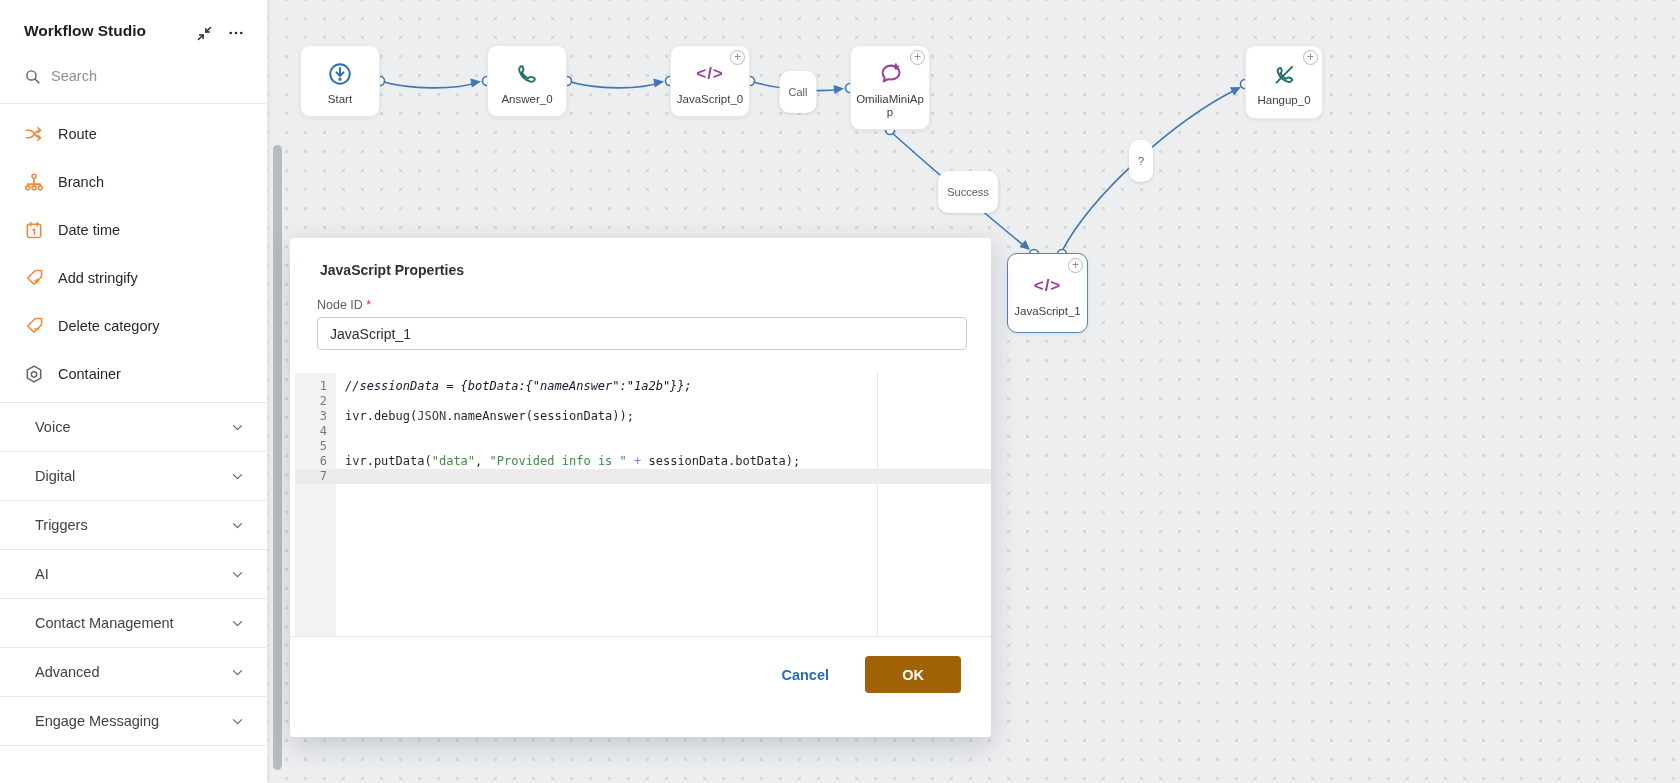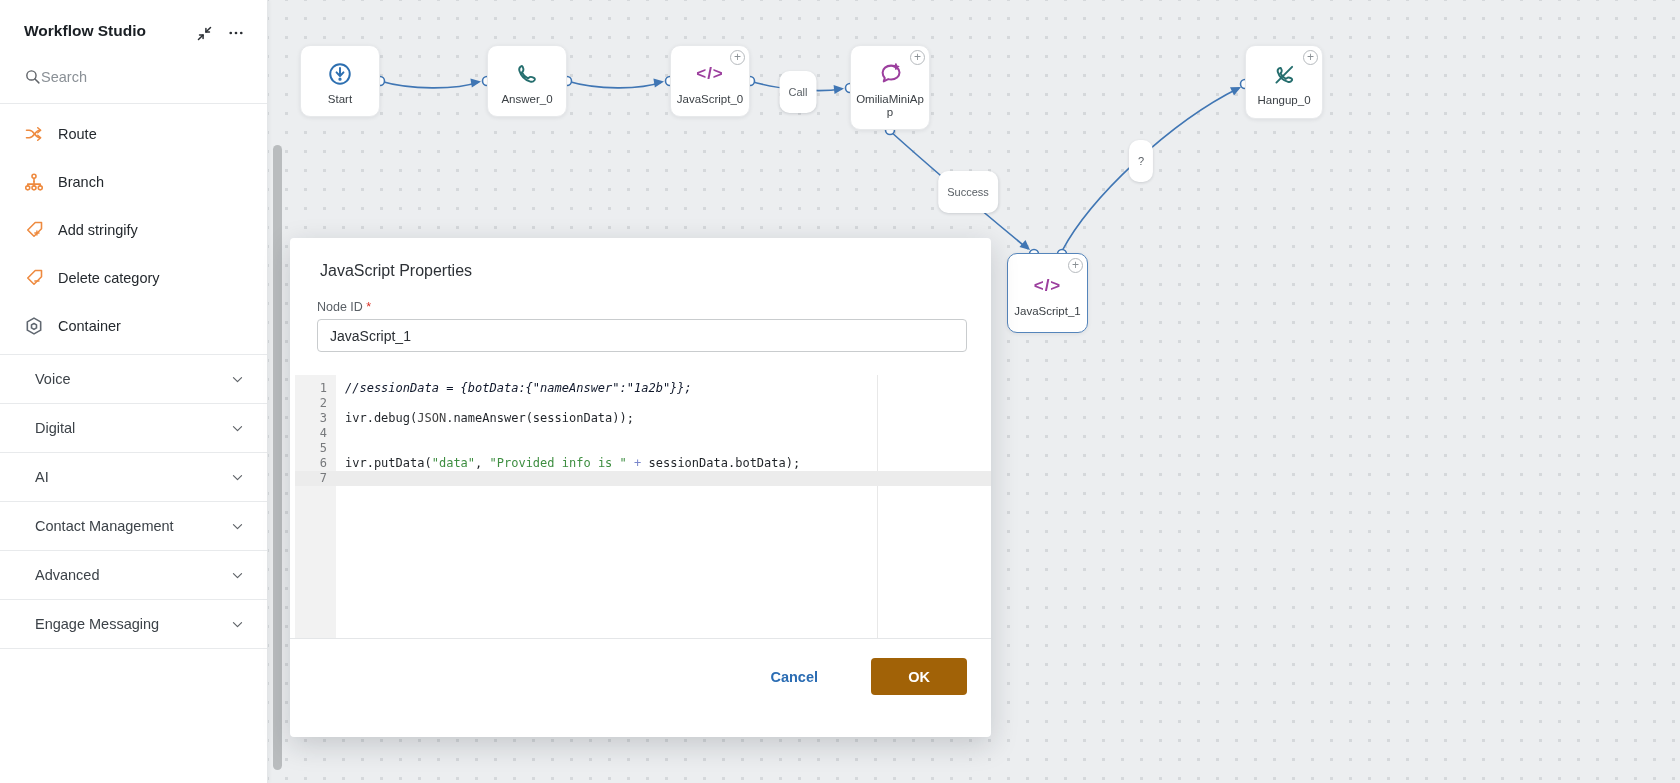--- a/index.html
+++ b/index.html
@@ -35,58 +35,58 @@
   }
 
   
   .sidebar {
     position:absolute; left:0; top:0; width:268px; height:783px; background:#fff;
     border-right:1px solid #e4e6e8; box-shadow:1px 0 4px rgba(20,30,40,.05); z-index:5;
   }
   .sb-header { display:flex; align-items:flex-start; padding:22px 20px 14px 24px; }
   .sb-title { font-size:15.5px; font-weight:700; color:#1a1f24; flex:1; }
   .sb-hicon { width:22px; height:22px; display:flex; align-items:center; justify-content:center; color:#2a2e33; margin-left:10px; cursor:pointer; }
-  .sb-search { display:flex; align-items:center; padding:10px 24px 18px 24px; border-bottom:1px solid #e8eaec; }
+  .sb-search { display:flex; align-items:flex-start; gap:10px; padding:10px 24px 18px 24px; border-bottom:1px solid #e8eaec; }
   .sb-search input { border:none; outline:none; font-size:14.5px; color:#2a2e33; width:170px; background:transparent; }
   .sb-search input::placeholder { color:#8a9096; }
   .sb-items { padding-top:6px; }
   .sb-item { display:flex; align-items:center; gap:14px; height:48px; padding:0 24px; cursor:pointer; }
   .sb-item-label { font-size:14.5px; color:#24292e; font-weight:500; }
   .sb-sections { border-top:1px solid #e8eaec; margin-top:4px; }
   .sb-section { display:flex; align-items:center; height:49px; padding:0 22px 0 24px; border-bottom:1px solid #e8eaec; cursor:pointer; }
   .sb-section-label { flex:1; font-size:14.5px; color:#3c4248;margin-left:11px; }
   .sb-scroll { position:absolute; left:273px; top:145px; width:9px; height:625px; background:#b9bcbe; border-radius:5px; z-index:6; }
 
   
   .modal {
     position:absolute; left:290px; top:238px; width:701px; height:499px; background:#fff;
     border-radius:4px; box-shadow:0 8px 28px rgba(20,30,40,.18); z-index:10;
   }
-  .modal-title { font-size:16px; font-weight:400; color:#2d3136; padding:24px 38px 0 30px; }
+  .modal-title { font-size:14px; font-weight:700; color:#2d3136; padding:24px 38px 0 30px; }
   .field-label { font-size:12.5px; color:#5a6066; padding:20px 30px 5px 27px; }
   .req { color:#d93025; }
   .field-input { margin:0 24px 0 27px; }
   .field-input input {
     width:650px; height:33px; border:1px solid #c9ccce; border-radius:4px; padding:0 12px;
     font-size:14px; color:#2a2e33; outline:none;
   }
   .editor { position:relative; margin-top:23px; height:264px; border-bottom:1px solid #e4e6e8;
     font-family:"DejaVu Sans Mono", monospace; font-size:12px; overflow:hidden; background:#fff; }
   .ed-gutter { position:absolute; left:5px; top:0; bottom:0; width:41px; background:#f2f2f2; }
   .ed-ruler { position:absolute; left:587px; top:0; bottom:0; width:1px; background:#e8e8e8; }
   .ed-lines { position:absolute; left:5px; right:0; top:6px; }
   .ed-line { display:flex; height:15px; line-height:15px; position:relative; }
   .ed-line.active { background:#ececec; }
   .ed-num { width:41px; text-align:right; padding-right:9px; color:#77797c; flex:none; }
   .ed-code { padding-left:9px; white-space:pre; color:#1f2328; }
   .cm-comment { color:#0f172a; font-style:italic; }
   .cm-string { color:#3e8e41; }
   .cm-builtin { color:#404040; }
   .cm-op { color:#7986cb; }
-  .modal-footer { display:flex; align-items:center; justify-content:flex-end; gap:53px; padding:19px 24px 0 0; }
+  .modal-footer { display:flex; align-items:center; justify-content:flex-end; gap:36px; padding:19px 30px 0 0; }
   .btn-cancel { background:none; border:none; color:#2a6cb3; font-size:14.5px; font-weight:700; cursor:pointer; font-family:inherit; }
   .btn-ok { width:96px; height:37px; background:#a16207; border:none; border-radius:4px; color:#fff; font-size:14.5px; font-weight:700; cursor:pointer; font-family:inherit; }
 
   .icon-orange { color:#ee8a3f; }
   .icon-gray { color:#606770; }
   svg { display:block; }
 </style>
 </head>
 <body>
 
@@ -231,20 +231,30 @@
             <path d="M12 7.4 v4.1"></path>
             <path d="M4.5 16.6 v-2.1 h15 v2.1"></path>
             <path d="M12 16.6 v-5.1"></path>
           </svg>
         </span>
         <span class="sb-item-label">Branch</span>
       </div>
       <div class="sb-item">
         <span class="icon-orange">
           <svg width="20" height="20" viewBox="0 0 24 24" fill="none" stroke="currentColor" stroke-width="1.9" stroke-linecap="round" stroke-linejoin="round">
+            <rect x="4" y="5" width="16" height="16" rx="2"></rect>
+            <path d="M8 3v4 M16 3v4"></path>
+            <path d="M10.8 12.2 L12.5 11 v6"></path>
+          </svg>
+        </span>
+        <span class="sb-item-label">Date time</span>
+      </div>
+      <div class="sb-item">
+        <span class="icon-orange">
+          <svg width="20" height="20" viewBox="0 0 24 24" fill="none" stroke="currentColor" stroke-width="1.9" stroke-linecap="round" stroke-linejoin="round">
             <path d="M21 3 h-7.5 L4.5 12 L12 19.5 L21 10.5 Z"></path>
             <path d="M13 15.5 h5 M15.5 13 v5" stroke-width="1.7"></path>
           </svg>
         </span>
         <span class="sb-item-label">Add stringify</span>
       </div>
       <div class="sb-item">
         <span class="icon-orange">
           <svg width="20" height="20" viewBox="0 0 24 24" fill="none" stroke="currentColor" stroke-width="1.9" stroke-linecap="round" stroke-linejoin="round">
             <path d="M21 3 h-7.5 L4.5 12 L12 19.5 L21 10.5 Z"></path>
@@ -267,20 +277,28 @@
       <div class="sb-section">
         <span class="sb-section-label">Voice</span>
         <span style="color:#5f6368">
           <svg width="15" height="15" viewBox="0 0 24 24" fill="none" stroke="currentColor" stroke-width="1.9" stroke-linecap="round" stroke-linejoin="round">
             <path d="M5.5 9 L12 15.5 L18.5 9"></path>
           </svg>
         </span>
       </div>
       <div class="sb-section">
         <span class="sb-section-label">Digital</span>
+        <span style="color:#5f6368">
+          <svg width="15" height="15" viewBox="0 0 24 24" fill="none" stroke="currentColor" stroke-width="1.9" stroke-linecap="round" stroke-linejoin="round">
+            <path d="M5.5 9 L12 15.5 L18.5 9"></path>
+          </svg>
+        </span>
+      </div>
+      <div class="sb-section">
+        <span class="sb-section-label">Triggers</span>
         <span style="color:#5f6368">
           <svg width="15" height="15" viewBox="0 0 24 24" fill="none" stroke="currentColor" stroke-width="1.9" stroke-linecap="round" stroke-linejoin="round">
             <path d="M5.5 9 L12 15.5 L18.5 9"></path>
           </svg>
         </span>
       </div>
       <div class="sb-section">
         <span class="sb-section-label">AI</span>
         <span style="color:#5f6368">
           <svg width="15" height="15" viewBox="0 0 24 24" fill="none" stroke="currentColor" stroke-width="1.9" stroke-linecap="round" stroke-linejoin="round">

